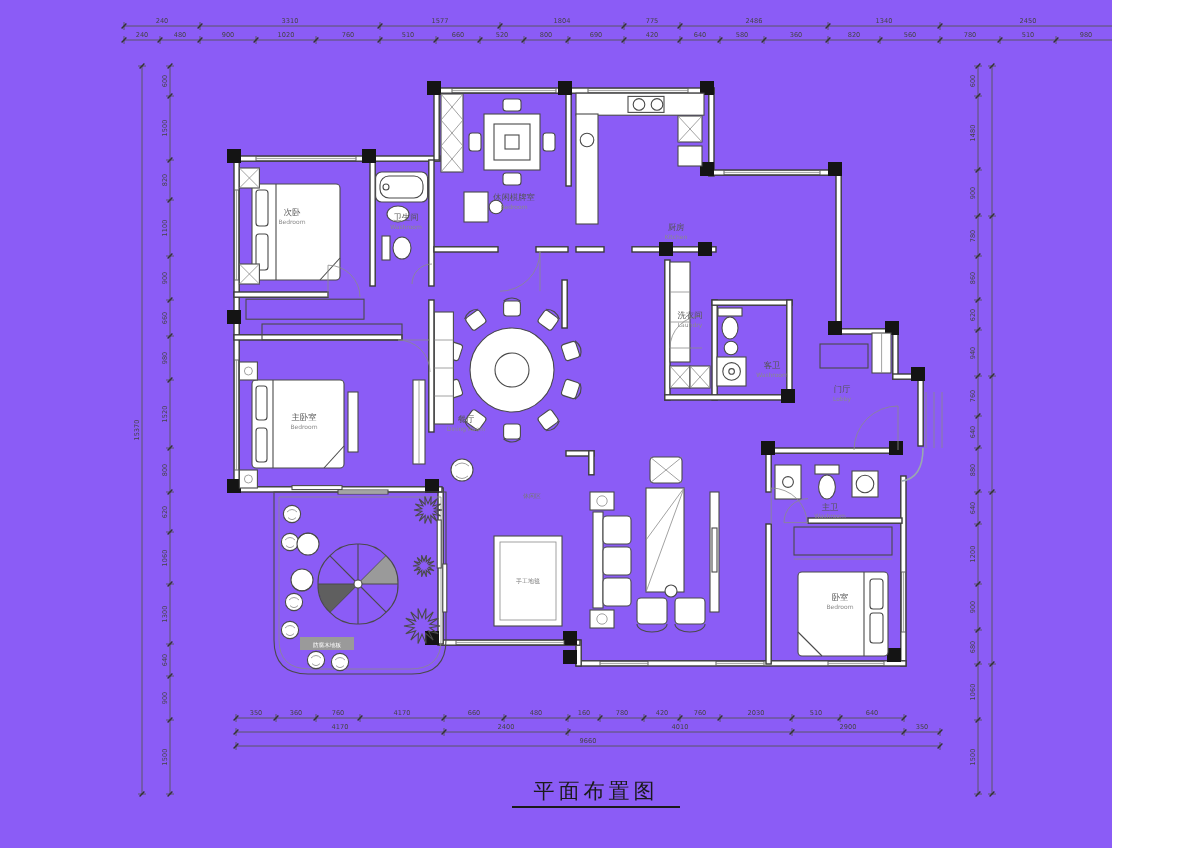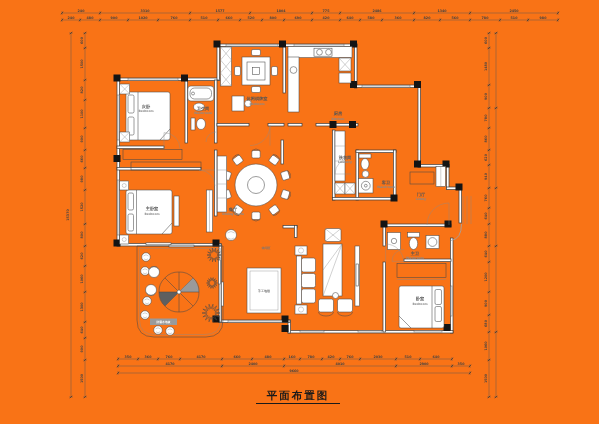--- a/index.html
+++ b/index.html
@@ -1,17 +1,17 @@
 <!DOCTYPE html>
 <html><head>
 <meta charset="utf-8">
 <style>
   html,body{margin:0;padding:0;background:#ffffff;}
-  .frame{width:599px;height:424px;background:#f97316;position:relative;overflow:hidden;
-         font-family:"DejaVu Sans",sans-serif;font-weight:bold;}
+  .frame{width:556px;height:424px;background:#8b5cf6;position:relative;overflow:hidden;
+         font-family:"DejaVu Sans",sans-serif;}
   svg{display:block;}
   svg text{font-family:"DejaVu Sans",sans-serif;}
   .s  {stroke:#4a4a4a;stroke-width:.55;fill:none;}
   .sf {stroke:#4a4a4a;stroke-width:.55;fill:#ffffff;}
   .lt {stroke:#8a8a8a;stroke-width:.4;fill:none;}
   .wall{fill:#ffffff;stroke:#3b3b3b;stroke-width:.7;}
   .col {fill:#141414;stroke:none;}
   .dim {stroke:#555555;stroke-width:.45;}
   text.zh  {font-size:4.2px;fill:#555;text-anchor:middle;}
   text.en  {font-size:3px;fill:#8a8a8a;text-anchor:middle;}

